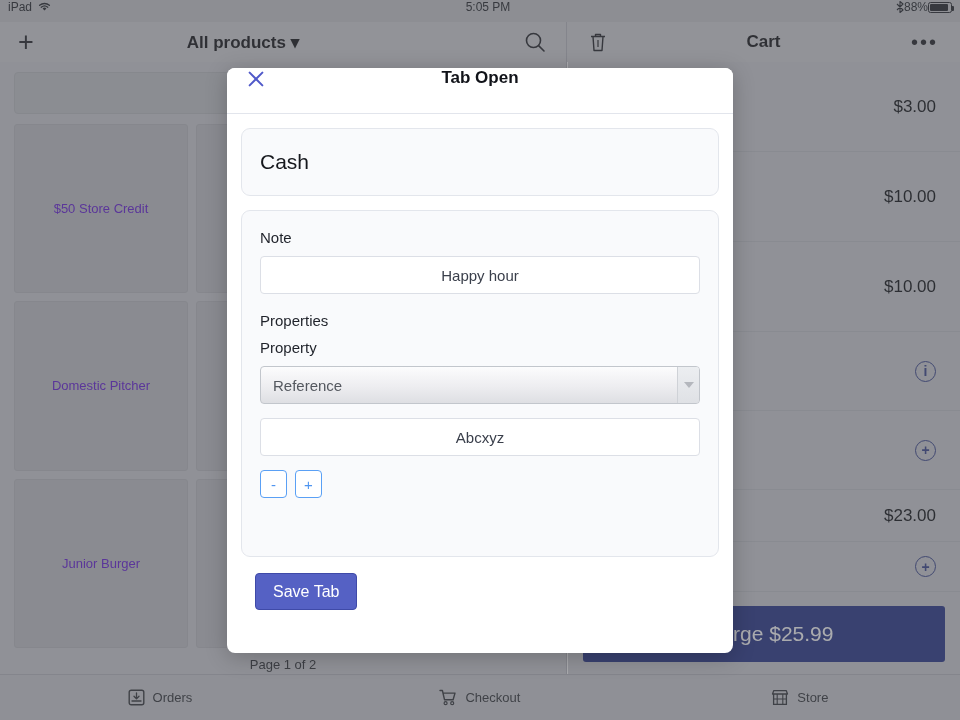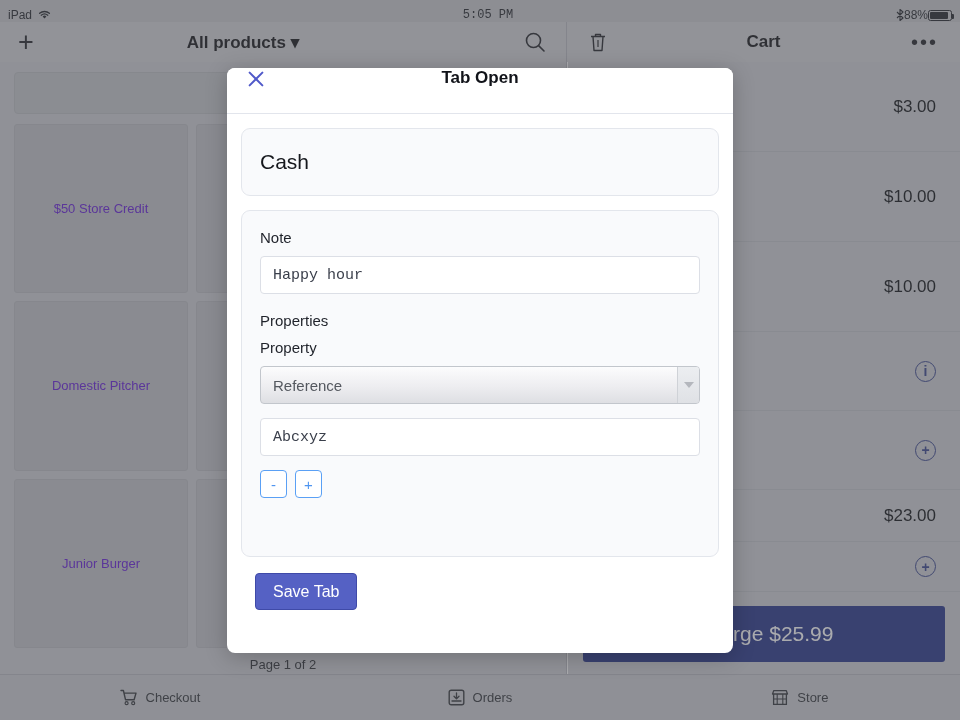--- a/index.html
+++ b/index.html
@@ -11,25 +11,25 @@
   }
   #root { position: relative; width: 960px; height: 720px; overflow: hidden; }
 
   
   .app-bg { position: absolute; inset: 0; background: #ffffff; }
   .dim-overlay { position: absolute; inset: 0; background: rgba(70,72,78,0.46); z-index: 40; pointer-events: none; }
 
   
   .status-bar {
     position: absolute; top: 0; left: 0; width: 960px; height: 22px;
-    background: #c9cace; display: flex; align-items: flex-end;
+    background: #c9cace; display: flex; align-items: flex-start;
     font-size: 12px; color: #2c2e33; padding: 0 8px;
   }
   .sb-left { display: flex; align-items: center; gap: 6px; }
-  .sb-center { position: absolute; left: 16px; right: 0; text-align: center; font-size: 12px; font-family: Liberation Mono, monospace; }
+  .sb-center { position: absolute; left: 16px; right: 0; text-align: center; font-size: 12px; }
   .sb-right { margin-left: auto; display: flex; align-items: center; z-index: 2; }
   .batt {
     width: 24px; height: 11px; border: 1px solid #2c2e33; border-radius: 2.5px;
     position: relative; padding: 1px;
   }
   .batt::after { content:""; position:absolute; right:-3px; top:3px; width:2px; height:5px; background:#2c2e33; border-radius:0 1px 1px 0; }
   .batt i { display:block; height:100%; width:88%; background:#2c2e33; border-radius:1px; }
 
   
   .nav-bar {
@@ -130,21 +130,21 @@
   .panel-cash { height: 68px; display: flex; align-items: center; padding: 0 18px; margin-bottom: 14px; }
   .panel-cash .cash-label { font-size: 21px; color: #16181d; }
 
   .panel-form { padding: 18px 18px 22px 18px; }
   .field-label { font-size: 15px; color: #1f222a; margin-bottom: 10px; }
   .field-label.mt { margin-top: 18px; }
   .text-input {
     width: 100%; height: 38px; background: #ffffff;
     border: 1px solid #dcdfe6; border-radius: 4px;
     padding: 0 12px; font-size: 15px; color: #3a3f4b;
-    font-family: Liberation Mono, monospace; outline: none;
+    font-family: Liberation Sans, sans-serif; outline: none; text-align: center;
   }
   .sel-wrap {
     width: 100%; height: 38px; position: relative;
     border: 1px solid #c2c6cc; border-radius: 4px; overflow: hidden;
     background: linear-gradient(180deg, #fcfcfd 0%, #ededf0 55%, #dedfe3 100%);
     display: flex; align-items: center;
   }
   .sel-text { padding-left: 12px; font-size: 15px; color: #54585f; }
   .sel-arrow-box {
     position: absolute; right: 0; top: 0; bottom: 0; width: 22px;
@@ -257,33 +257,33 @@
       </div>
       <div class="cart-total">$23.00</div>
       <div class="cart-row-icon" style="height:50px">
         <span class="circ-icon">+</span>
       </div>
       <div class="charge-btn">Charge $25.99</div>
     </div>
 
     <div class="tab-bar">
       <div class="tab-item">
+        <svg width="17" height="17" viewBox="0 0 17 17">
+          <rect x="1.2" y="1.2" width="14.6" height="14.6" rx="2" stroke="#3a3c41" stroke-width="1.4" fill="none"></rect>
+          <path d="M8.5 4 V9.6 M6 7.3 L8.5 9.9 L11 7.3 M4 12 h9" stroke="#3a3c41" stroke-width="1.3" fill="none" stroke-linecap="round" stroke-linejoin="round"></path>
+        </svg>
+        <span>Orders</span>
+      </div>
+      <div class="tab-item">
         <svg width="18" height="17" viewBox="0 0 18 17">
           <path d="M1 1.5 h2.4 l2.1 9.2 h8.6 l1.9 -6.6 H4.3" stroke="#3a3c41" stroke-width="1.4" fill="none" stroke-linejoin="round" stroke-linecap="round"></path>
           <circle cx="6.6" cy="14.2" r="1.5" stroke="#3a3c41" stroke-width="1.2" fill="none"></circle>
           <circle cx="13.2" cy="14.2" r="1.5" stroke="#3a3c41" stroke-width="1.2" fill="none"></circle>
         </svg>
         <span>Checkout</span>
-      </div>
-      <div class="tab-item">
-        <svg width="17" height="17" viewBox="0 0 17 17">
-          <rect x="1.2" y="1.2" width="14.6" height="14.6" rx="2" stroke="#3a3c41" stroke-width="1.4" fill="none"></rect>
-          <path d="M8.5 4 V9.6 M6 7.3 L8.5 9.9 L11 7.3 M4 12 h9" stroke="#3a3c41" stroke-width="1.3" fill="none" stroke-linecap="round" stroke-linejoin="round"></path>
-        </svg>
-        <span>Orders</span>
       </div>
       <div class="tab-item">
         <svg width="18" height="17" viewBox="0 0 18 17">
           <path d="M1.5 5 L2.8 1.6 h12.4 L16.5 5 Z" stroke="#3a3c41" stroke-width="1.3" fill="none" stroke-linejoin="round"></path>
           <path d="M2.6 5 V15.4 h12.8 V5" stroke="#3a3c41" stroke-width="1.3" fill="none"></path>
           <path d="M6.2 5 V15.4 M11.8 5 V15.4 M2.6 10 h12.8" stroke="#3a3c41" stroke-width="1.1" fill="none"></path>
         </svg>
         <span>Store</span>
       </div>
     </div>

